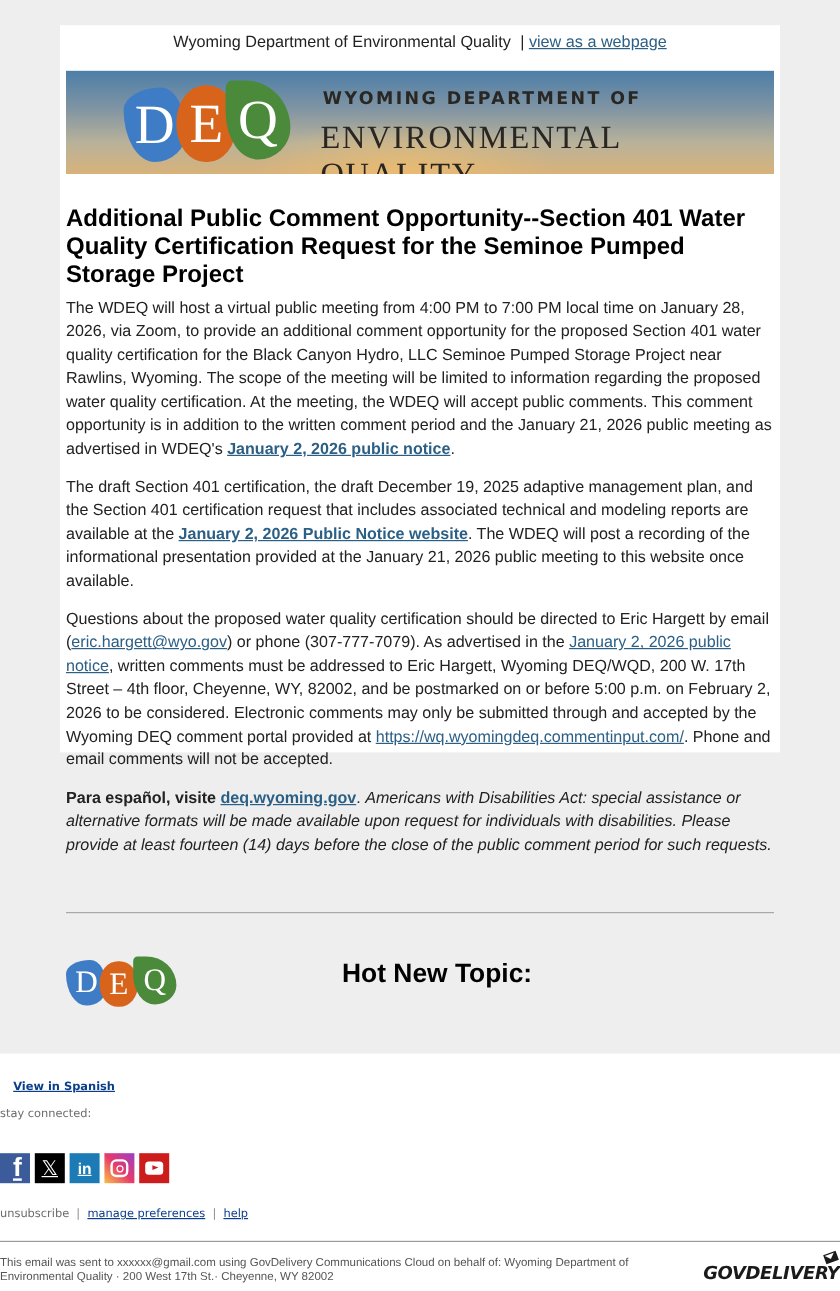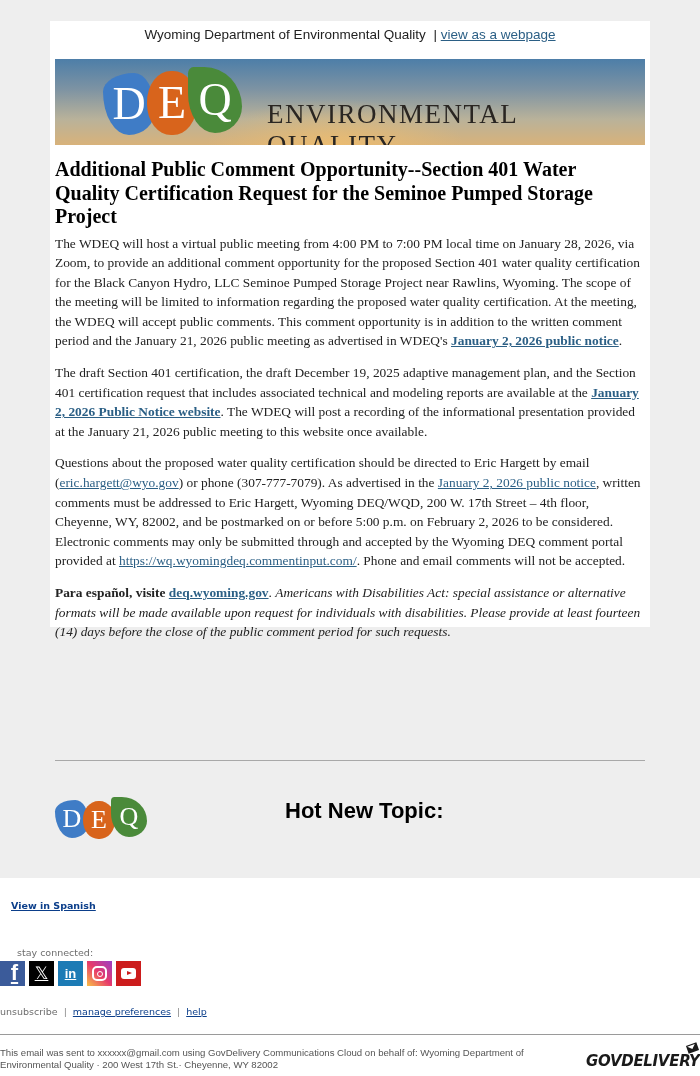--- a/index.html
+++ b/index.html
@@ -85,23 +85,22 @@
       position: absolute;
       left: 212px; top: 40px;
       font-family: "Liberation Serif", serif;
       font-size: 27px;
       letter-spacing: 1.5px;
       color: #2a2622;
     }
     .content {
       position: absolute;
       left: 5px;
-      top: 137px;
+      top: 150px;
       width: 590px;
-      font-family: Liberation Serif, serif;
     }
     h1 {
       margin: 0;
       font-size: 20px;
       line-height: 23.5px;
       font-weight: bold;
       color: #000;
     }
     p {
       margin: 5px 0 12px 0;
@@ -166,25 +165,24 @@
       position: absolute;
       left: 11px; top: 22px;
       font-family: "DejaVu Sans", sans-serif;
       font-size: 9.5px;
       font-weight: bold;
       color: #0b3e8a;
       text-decoration: underline;
     }
     .f-stay {
       position: absolute;
-      left: 0; top: 69px;
+      left: 0; top: 45px;
       font-family: "DejaVu Sans", sans-serif;
       font-size: 9.5px;
       color: #6c6c6c;
-      padding-left: 17px;
     }
     .socials {
       position: absolute;
       left: 0; top: 83px;
       display: flex;
       gap: 4px;
     }
     .soc {
       width: 25px; height: 25px;
       display: flex; align-items: center; justify-content: center;
@@ -257,20 +255,21 @@
     <span>Wyoming Department of Environmental Quality</span>
     <span class="sep">|</span>
     <a class="link">view as a webpage</a>
   </div>
 
   <div class="banner">
     <div class="banner-glow"></div>
     <div class="drop d">D</div>
     <div class="drop e">E</div>
     <div class="drop q">Q</div>
+    <div class="banner-line1">WYOMING DEPARTMENT OF</div>
     <div class="banner-line2">ENVIRONMENTAL QUALITY</div>
   </div>
 
   <div class="content">
     <h1>Additional Public Comment Opportunity--Section 401 Water Quality Certification Request for the Seminoe Pumped Storage Project</h1>
 
     <p><span>The WDEQ will host a virtual public meeting from 4:00 PM to 7:00 PM local time on January 28, 2026, via Zoom, to provide an additional comment opportunity for the proposed Section 401 water quality certification for the Black Canyon Hydro, LLC Seminoe Pumped Storage Project near Rawlins, Wyoming. The scope of the meeting will be limited to information regarding the proposed water quality certification. At the meeting, the WDEQ will accept public comments. This comment opportunity is in addition to the written comment period and the January 21, 2026 public meeting as advertised in WDEQ's </span><a class="blink">January 2, 2026 public notice</a><span>.</span></p>
 
 
     <p><span>The draft Section 401 certification, the draft December 19, 2025 adaptive management plan, and the Section 401 certification request that includes associated technical and modeling reports are available at the </span><a class="blink">January 2, 2026 Public Notice website</a><span>. The WDEQ will post a recording of the informational presentation provided at the January 21, 2026 public meeting to this website once available.</span></p>

